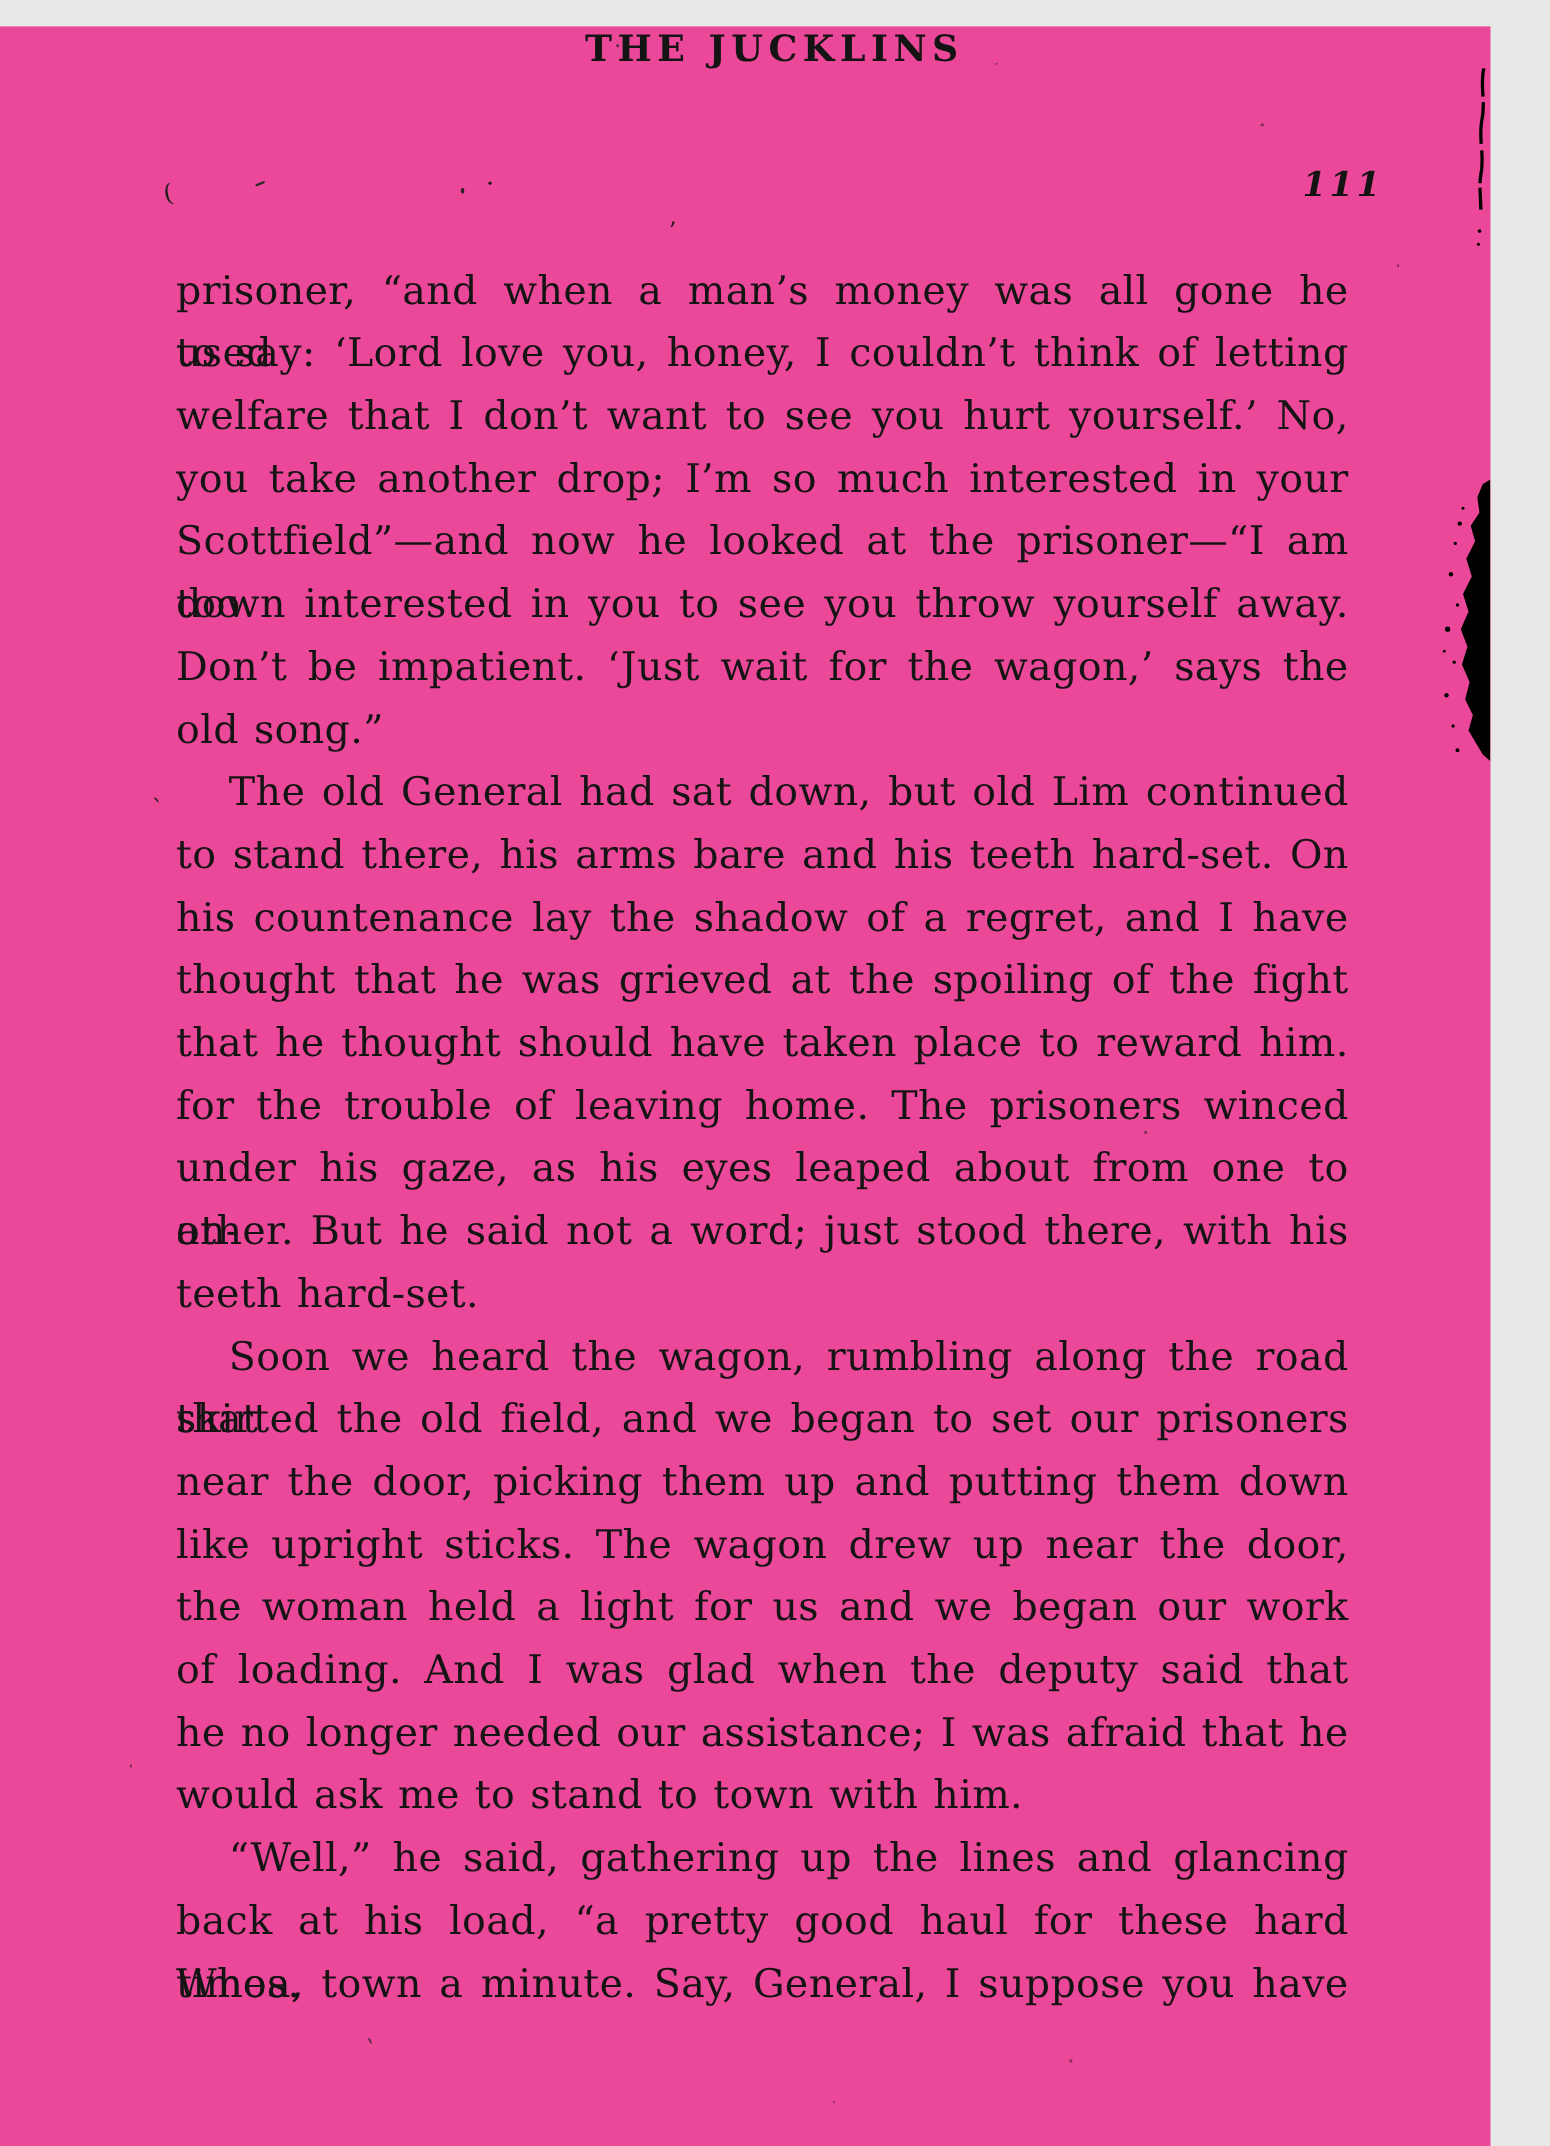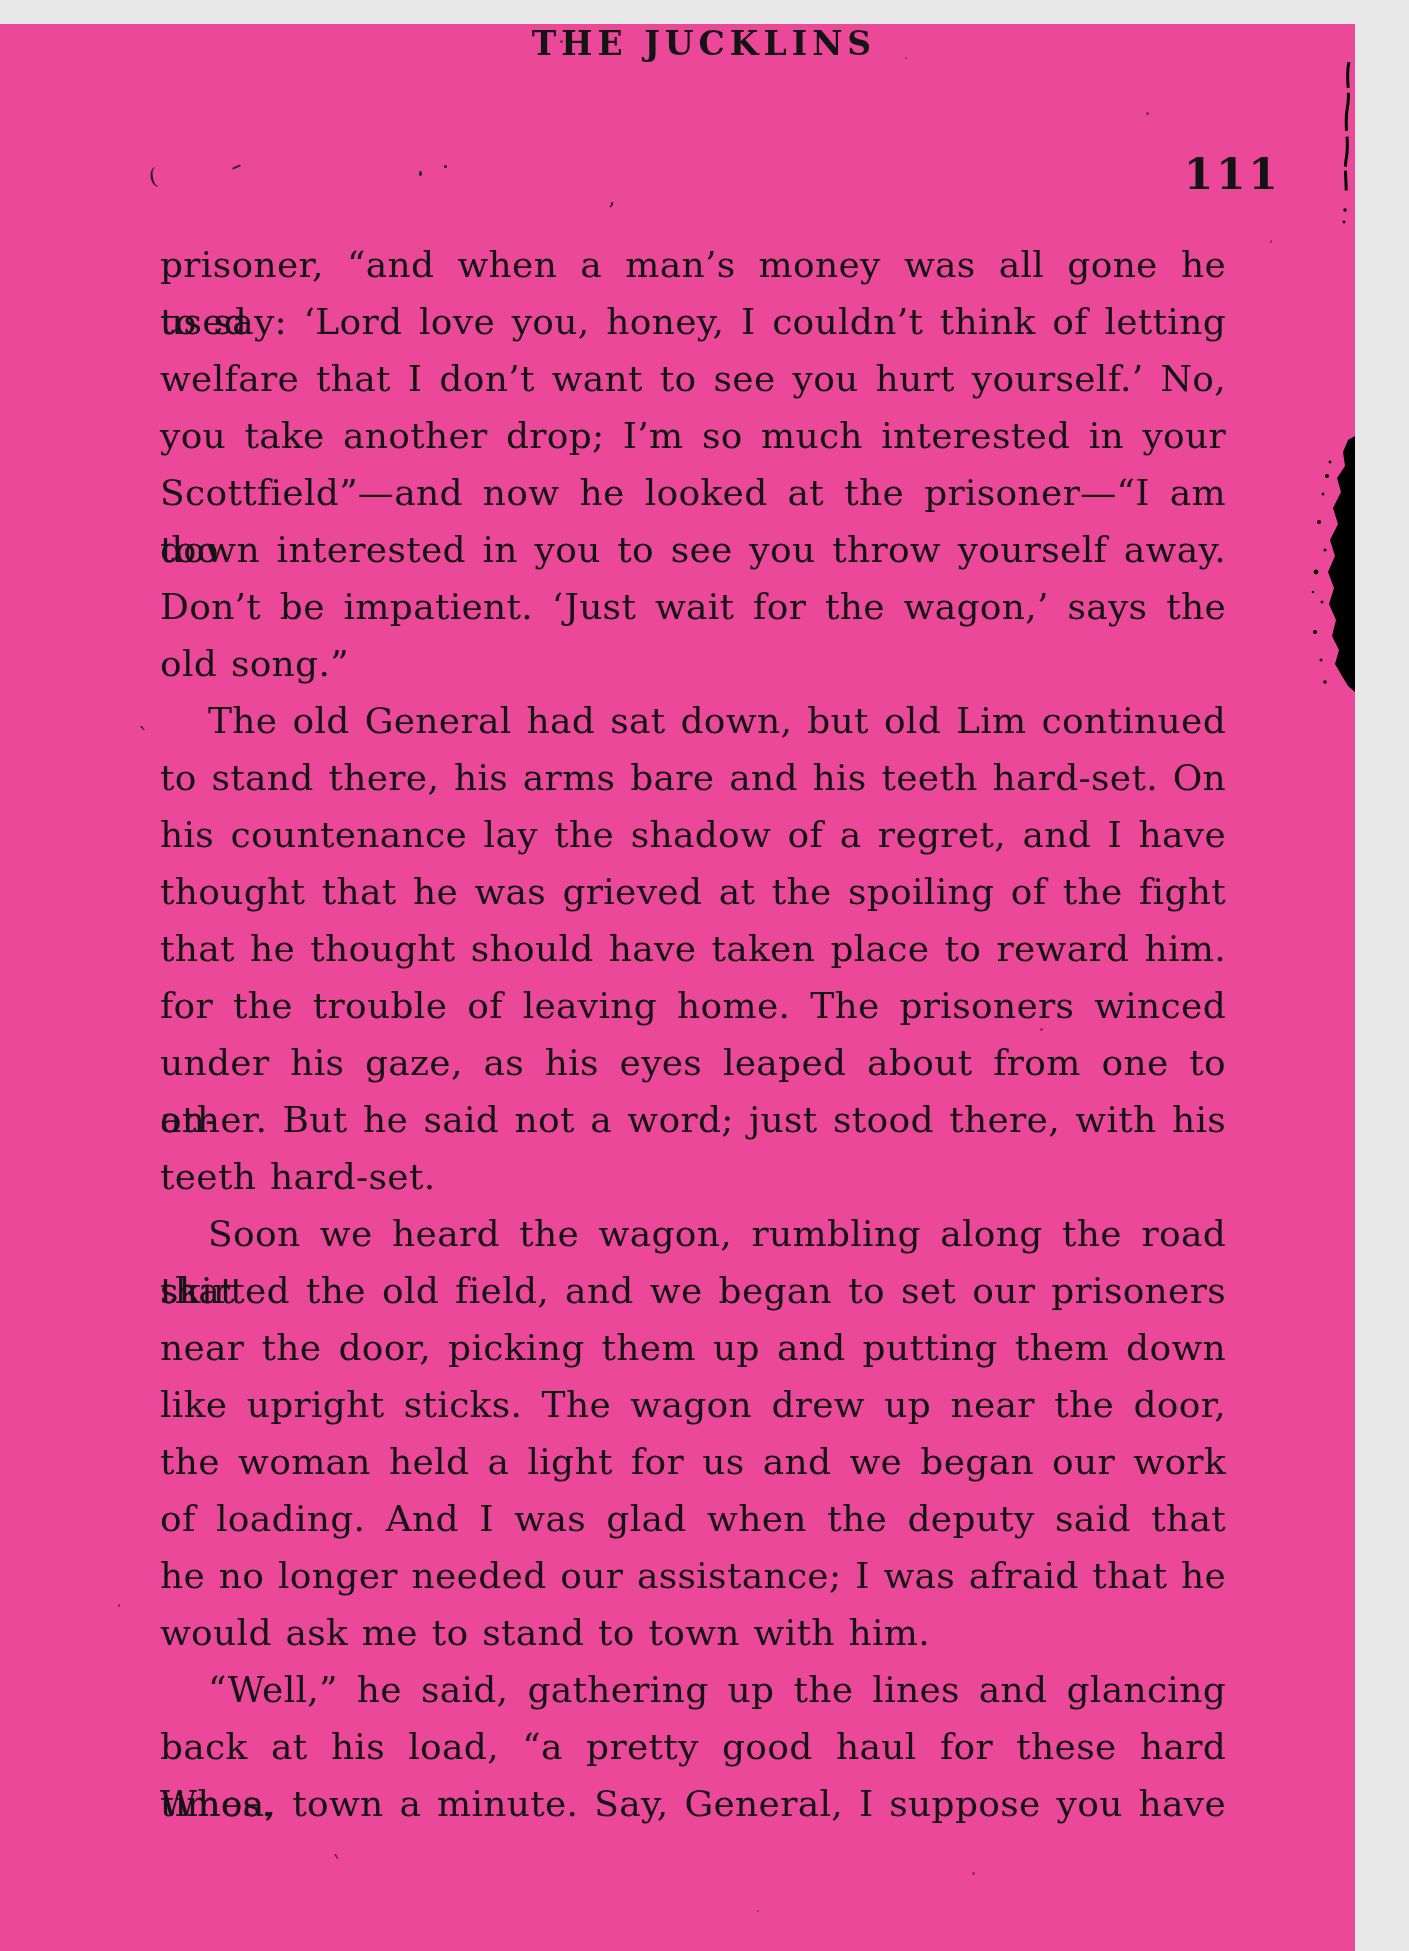--- a/index.html
+++ b/index.html
@@ -14,21 +14,21 @@
   }
   
   .running-head {
     position:absolute; top:138; left:160px; width:1066px;
     text-align:center; text-indent:22px;
     font-weight:bold; font-size:33px; letter-spacing:5px;
     white-space:nowrap;
   }
   .page-number {
     position:absolute; top:126px; left:1184px;
-    font-weight:bold; font-size:42px; letter-spacing:3px;
+    font-weight:bold; font-size:31px; letter-spacing:3px;font-style:italic;
   }
   
   .body-text {
     position:absolute; top:212px; left:160px; width:1066px;
     font-size:36px; line-height:57px;
     letter-spacing:0.3px; word-spacing:2px;
   }
   .line {
     text-align:justify; text-align-last:justify; text-justify:inter-word;
     height:57px; overflow:visible; white-space:nowrap0;

